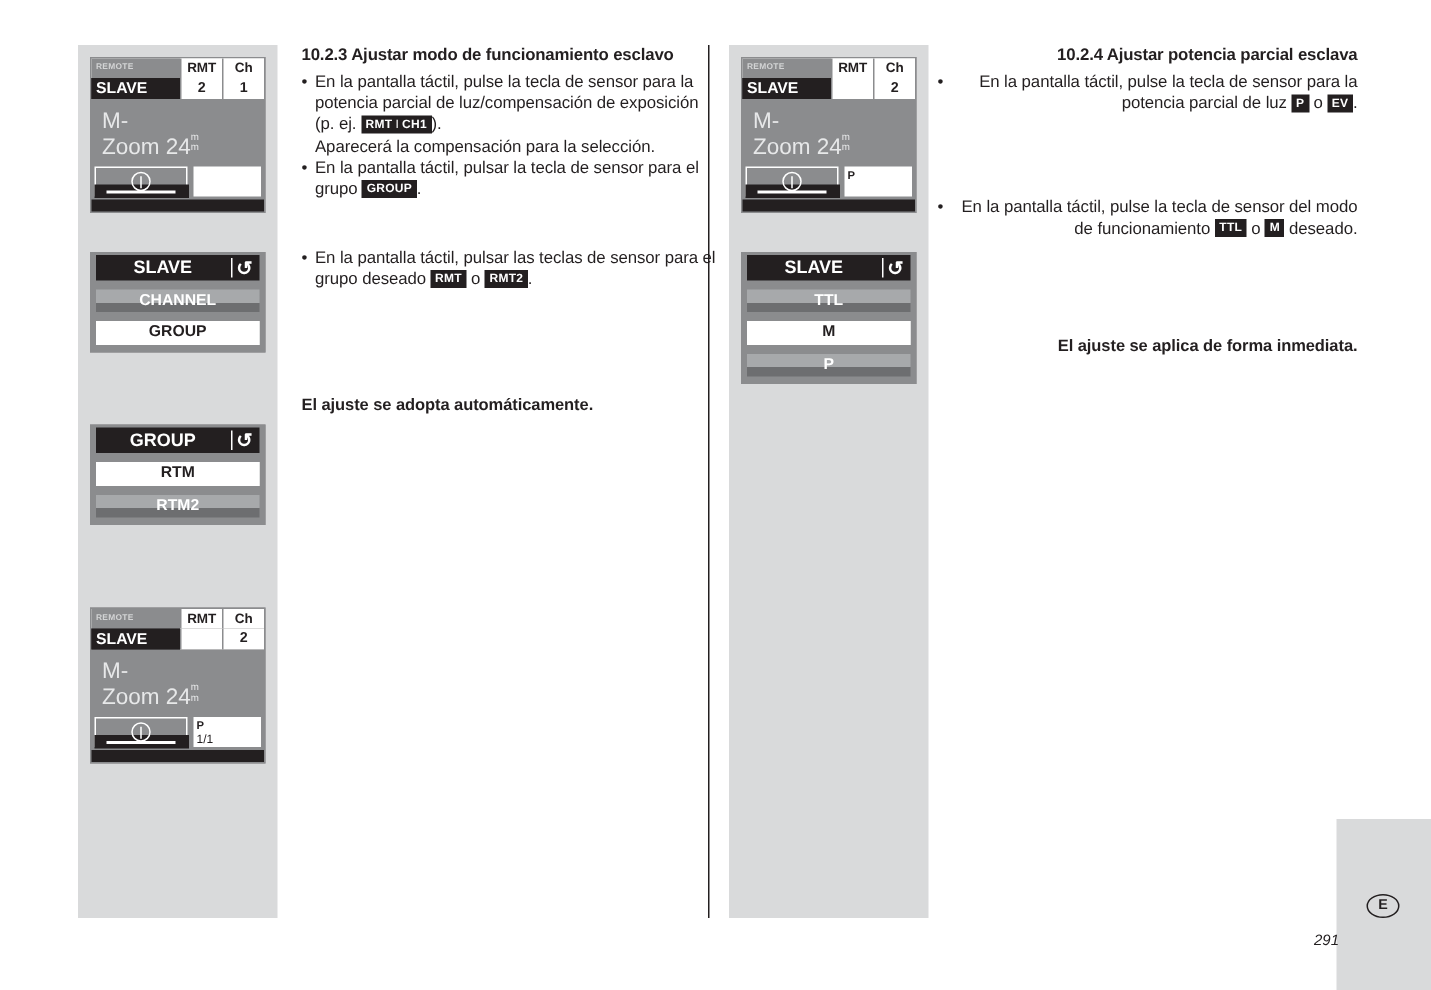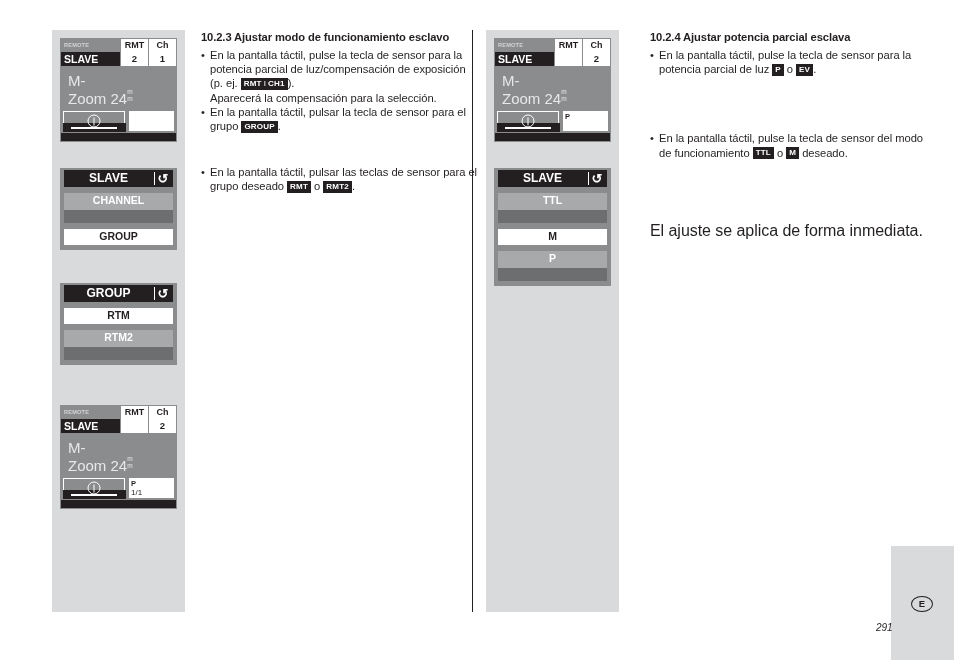--- a/index.html
+++ b/index.html
@@ -29,21 +29,21 @@
     top: 30px;
     width: 1px;
     height: 582px;
     background: #231f20;
   }
   #divider-mid { left: 472px; }
 
   
   .text-col { position: absolute; top: 30px; width: 280px; }
   #text-col-left  { left: 201px; }
-  #text-col-right { left: 650px; }
+  #text-col-right { left: 625px; text-align: right; }
 
   h2.sect-title {
     font-size: 11.2px;
     font-weight: bold;
     line-height: 14px;
     letter-spacing: -0.1px;
     margin-bottom: 4px;
   }
   .bullet {
     position: relative;
@@ -52,23 +52,24 @@
     line-height: 14.2px;
     letter-spacing: -0.05px;
   }
   .bullet::before {
     content: "\2022";
     position: absolute;
     left: 0; top: 0;
     font-size: 11.2px;
   }
   .para {
-    font-size: 16px;
+    font-size: 11px;
     line-height: 14.2px;
     letter-spacing: -0.05px;
+    font-weight: bold;
   }
 
   
   .key {
     display: inline-block;
     background: #231f20;
     color: #ffffff;
     font-size: 8px;
     font-weight: bold;
     line-height: 10px;
@@ -253,21 +254,21 @@
     position: absolute;
     right: 3px; top: 1px;
     width: 14px; height: 15px;
     color: #ffffff;
     font-size: 13px;
     line-height: 15px;
     text-align: center;
   }
   .menu-gap { height: 6px; }
   .menu-item {
-    height: 30px;
+    height: 15px;
     font-size: 10.5px;
     font-weight: bold;
     line-height: 15px;
     text-align: center;
   }
   
   .menu-item.off {
     background: linear-gradient(to bottom, #a7a9ab 0%, #a7a9ab 58%, #6d6e70 58%, #6d6e70 100%);
     color: #ffffff;
   }
@@ -413,20 +414,21 @@
     </div>
 
     <div class="bullet" style="">
       <span>En la pantalla táctil, pulsar la tecla de sensor para el grupo </span><span class="key">GROUP</span><span>.</span>
     </div>
 
     <div class="bullet" style="margin-top:32px;">
       <span>En la pantalla táctil, pulsar las teclas de sensor para el grupo deseado </span><span class="key">RMT</span><span> o </span><span class="key">RMT2</span><span>.</span>
     </div>
 
+    <div class="para" style="margin-top:69px;">El ajuste se adopta automáticamente.</div>
   </div>
 
   <div id="divider-mid" class="col-divider"></div>
 
   <div id="fig-col-right" class="fig-col">
 
     <div class="lcd" style="top:8px;">
       <div class="lcd-head">
         <div class="cell-remote">REMOTE</div>
         <div class="cell">RMT</div>

